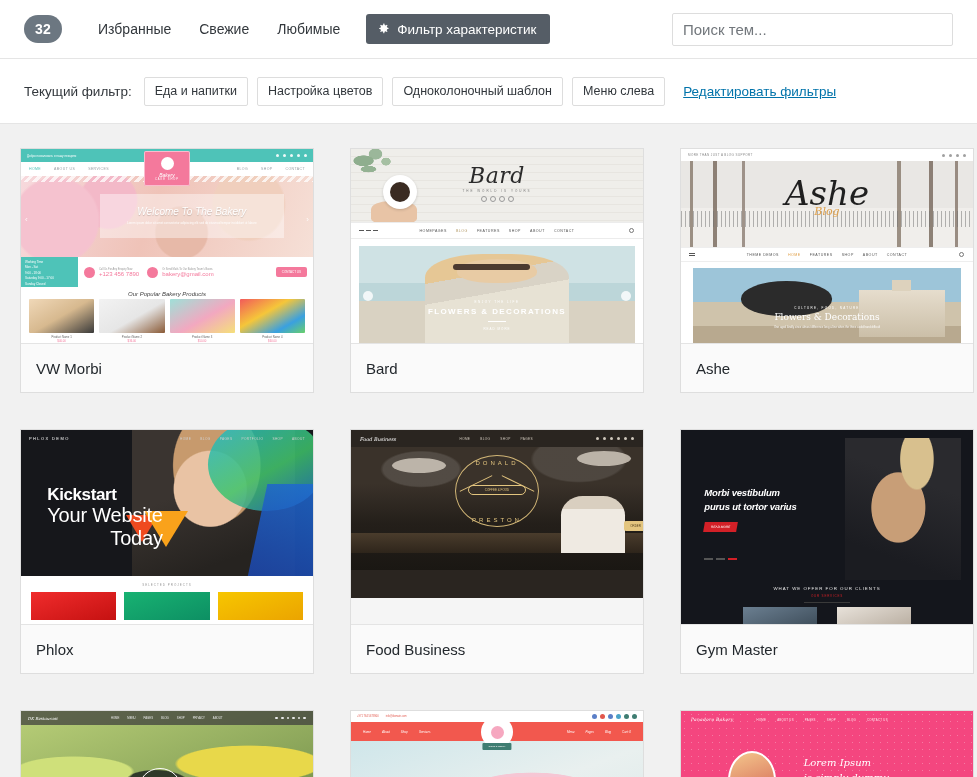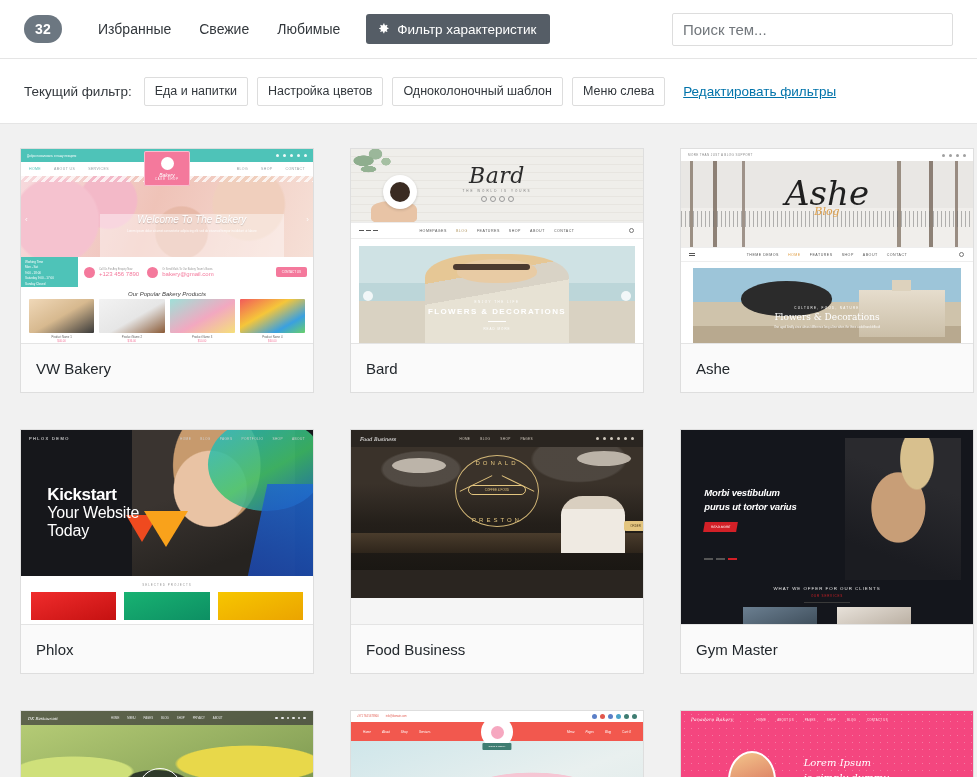--- a/index.html
+++ b/index.html
@@ -176,21 +176,21 @@
       radial-gradient(circle at 12% 55%, #f5c2cf 0 16%, transparent 17%),
       radial-gradient(circle at 30% 30%, #f3b9c8 0 13%, transparent 14%),
       radial-gradient(circle at 55% 70%, #e7b9a8 0 15%, transparent 16%),
       radial-gradient(circle at 78% 35%, #f0cfbd 0 15%, transparent 16%),
       linear-gradient(110deg,#f7d9dd,#efc3b8 45%,#f6e0d7);
   }
   .vw-hero .zig { position:absolute;top:0;left:0;right:0;height:6px;
     background: repeating-linear-gradient(135deg,#fff 0 3px,transparent 3px 6px); opacity:.75;}
   .vw-welcome {
     position:absolute; left:27%; right:10%; top:18px; height:44px;
-    background:rgba(255,255,255,.42); display:flex; flex-direction:column; align-items:center; margin-top:20px;
+    background:rgba(255,255,255,.42); display:flex; flex-direction:column; align-items:center; justify-content:center;
   }
   .vw-welcome b { font-size:10px; color:#fff; font-style:italic; text-shadow:0 1px 1px rgba(0,0,0,.18); font-weight:normal;}
   .vw-welcome p { font-size:3px; color:#fff; margin:4px 0 0; text-align:center; line-height:1.6; opacity:.95;}
   .vw-arrow { position:absolute; top:48%; font-size:8px; color:#fff; opacity:.85;}
   .vw-arrow.lf{ left:4px;} .vw-arrow.rt{ right:4px;}
   .vw-contact { display:flex; height:30px; }
   .vw-contact .teal { width:57px; background:#4ec3b8; padding:3px 4px;}
   .vw-contact .teal div { font-size:3px;color:#fff;line-height:1.8;}
   .vw-contact .rest { flex:1; background:#fff; display:flex; align-items:center; padding:0 6px; gap:8px;}
   .vw-ci { display:flex; align-items:center; gap:4px;}
@@ -304,21 +304,21 @@
   .ph-blob { position:absolute; right:-4%; top:-6%; width:40%; height:48%; border-radius:50%;
     background: linear-gradient(150deg,#1fb6d6,#3ec46a 55%,#1f6fd6); opacity:.85;}
   .ph-blob2 { position:absolute; right:-10%; top:28%; width:30%; height:60%;
     background: linear-gradient(200deg,#1f6fd6,#1b3fa8); opacity:.85; transform:skewX(-12deg);}
   .ph-tri { position:absolute; left:42%; top:42%; width:0;height:0;
     border-left:22px solid transparent; border-right:22px solid transparent; border-top:36px solid #f9a21b;}
   .ph-tri2 { position:absolute; left:36%; top:44%; width:0;height:0;
     border-left:16px solid transparent; border-right:16px solid transparent; border-top:27px solid #ef4a1f;}
   .ph-copy { position:absolute; left:9%; top:29%; z-index:5;}
   .ph-copy b { display:block; font-size:17px; color:#fff; font-weight:bold; letter-spacing:-.4px; line-height:1.05;}
-  .ph-copy span { display:block; font-size:16px; color:#fff; font-weight:normal; letter-spacing:-.2px; line-height:1.15;}
+  .ph-copy span { display:block; font-size:20px; color:#fff; font-weight:normal; letter-spacing:-.2px; line-height:1.15;text-align:right;}
   .ph-low { position:absolute; left:0;right:0;bottom:0; height:48px; background:#fff;}
   .ph-low .cap{ text-align:center; font-size:3px; color:#999; padding:7px 0 5px; letter-spacing:1px;}
   .ph-cards { display:flex; gap:8px; padding:0 10px;}
   .ph-cards .c{ flex:1; height:28px;}
   .ph-c1{background:linear-gradient(160deg,#f02c2c,#c51111);}
   .ph-c2{background:linear-gradient(160deg,#18b272,#0d8f63);}
   .ph-c3{background:linear-gradient(160deg,#f7c600,#eba400);}
 
   
   .gm-bg { position:absolute; inset:0; background:#14161c;}
@@ -547,21 +547,21 @@
             <div class="pr">$50.00</div>
           </div>
           <div class="vw-prod">
             <div class="img" style="background:linear-gradient(150deg,#f25a5a,#f5c63a 40%,#3aa0e0 75%,#6ad06a)"></div>
             <div class="nm">Product Name 4</div>
             <div class="pr">$60.00</div>
           </div>
         </div>
       </div>
     </div>
-    <div class="theme-name">VW Bakery</div>
+    <div class="theme-name">VW Morbi</div>
   </div>
 
   <div class="theme-card">
     <div class="theme-screenshot">
       <div class="mock">
         <div class="bard-head">
           <div class="bard-leaf"></div>
           <div class="bard-hand"></div>
           <div class="bard-cup"></div>
           <div class="bard-title">

